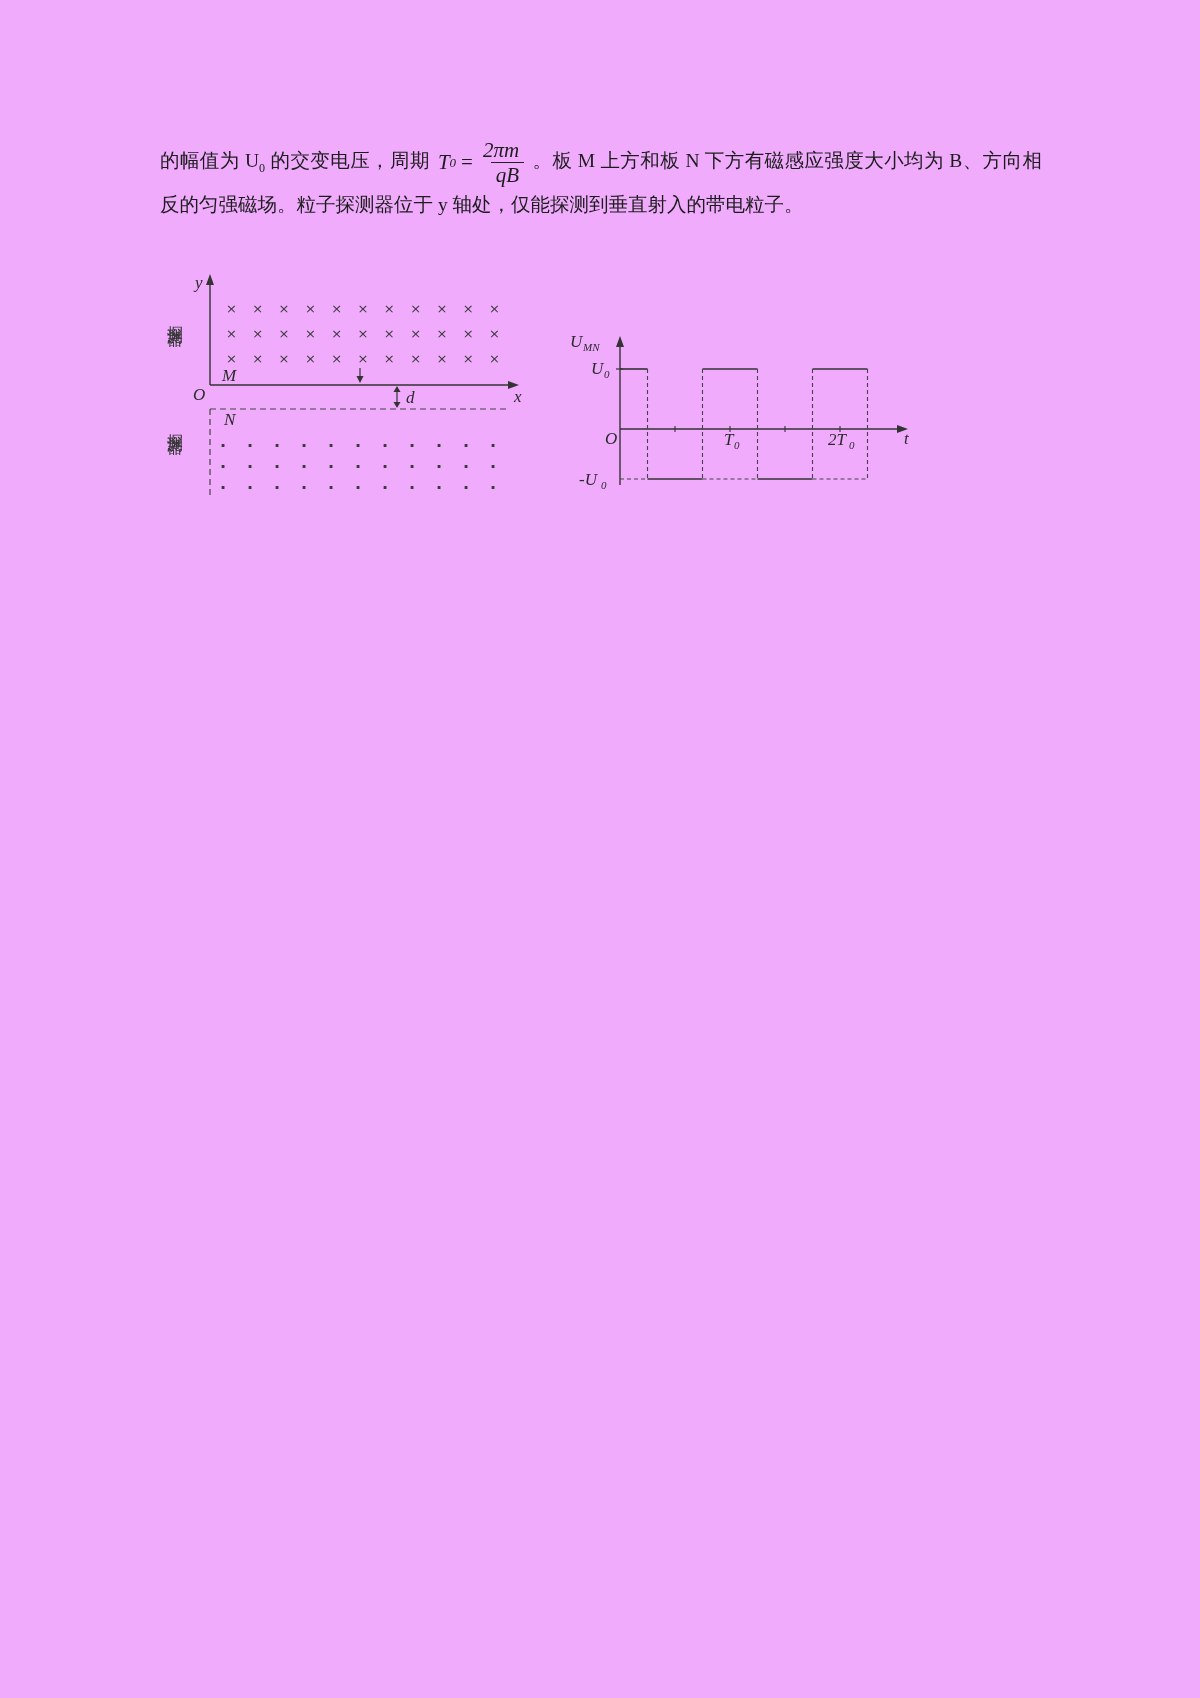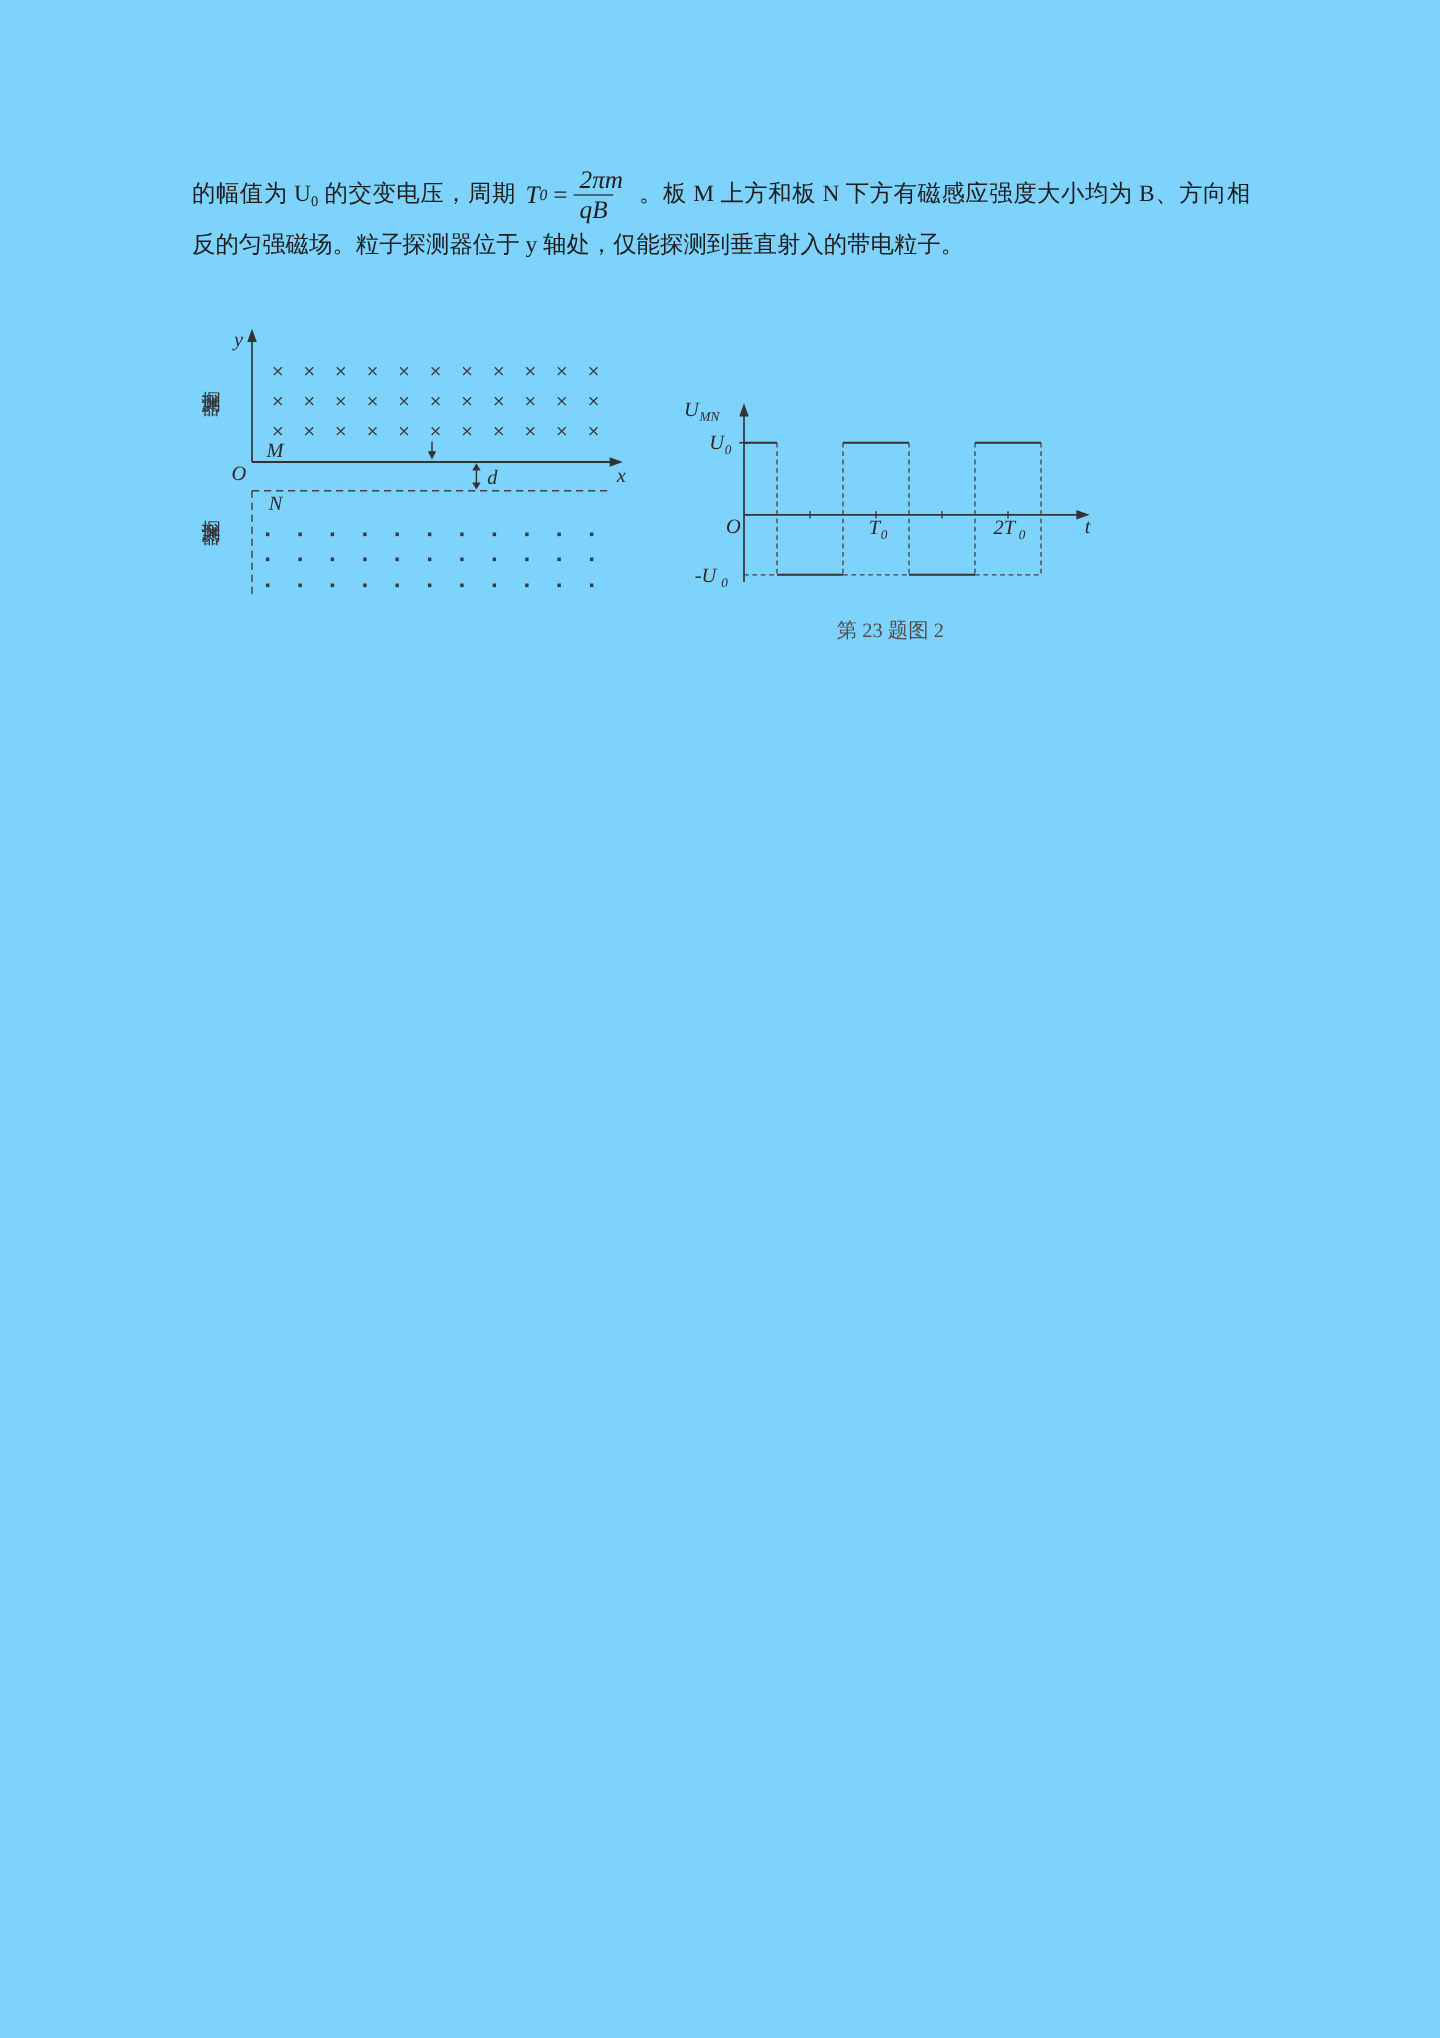--- a/index.html
+++ b/index.html
@@ -1,21 +1,21 @@
 <!DOCTYPE html>
 <html><head>
 <meta charset="utf-8">
 <style>
   html,body{margin:0;padding:0;background:#ffffff;}
   .page{
     position:relative;
     width:1200px;height:1698px;
     box-sizing:border-box;
     padding:138px 158px 40px 160px;
-    background:#7dd3fc;
+    background:#f0abfc;
     font-family:"Liberation Serif", serif;
     color:#1c1c1c;
   }
   p.para{
     margin:0;
     font-size:19.5px;
     line-height:1.85;
     text-align:justify;
     color:#1c1c1c;
   }
@@ -23,21 +23,21 @@
   
   .formula{
     display:inline-flex;
     align-items:center;
     font-style:italic;
     font-size:21px;
     margin:0 8px;
     vertical-align:middle;
   }
   .formula .eq{margin:0 5px;font-style:normal;}
-  .frac{display:inline-flex;flex-direction:column;align-items:flex-start;line-height:1.15;}
+  .frac{display:inline-flex;flex-direction:column;align-items:flex-end;line-height:1.15;}
   .frac .den{border-top:1.6px solid #222;padding:0 5px;}
   .frac .num{padding:0 5px;}
   
   .figures-row{
     display:flex;
     align-items:flex-start;
     margin-top:46px;
     margin-left:2px;
   }
   .fig{position:relative;}
@@ -166,20 +166,19 @@
         <line x1="58" y1="150" x2="85.5" y2="150" stroke="#444" stroke-width="1.1" stroke-dasharray="4 3"></line>
         <line x1="140.5" y1="150" x2="195.5" y2="150" stroke="#444" stroke-width="1.1" stroke-dasharray="4 3"></line>
         <line x1="250.5" y1="150" x2="305.5" y2="150" stroke="#444" stroke-width="1.1" stroke-dasharray="4 3"></line>
 
         <line x1="85.5" y1="40" x2="85.5" y2="150" stroke="#444" stroke-width="1.1" stroke-dasharray="4 3"></line>
         <line x1="140.5" y1="40" x2="140.5" y2="150" stroke="#444" stroke-width="1.1" stroke-dasharray="4 3"></line>
         <line x1="195.5" y1="40" x2="195.5" y2="150" stroke="#444" stroke-width="1.1" stroke-dasharray="4 3"></line>
         <line x1="250.5" y1="40" x2="250.5" y2="150" stroke="#444" stroke-width="1.1" stroke-dasharray="4 3"></line>
         <line x1="305.5" y1="40" x2="305.5" y2="150" stroke="#444" stroke-width="1.1" stroke-dasharray="4 3"></line>
       </svg>
-      <div class="fig-caption">第 23 题图 2</div>
     </div>
   </div>
 
 
 
 
 </div>
 
 </body></html>

